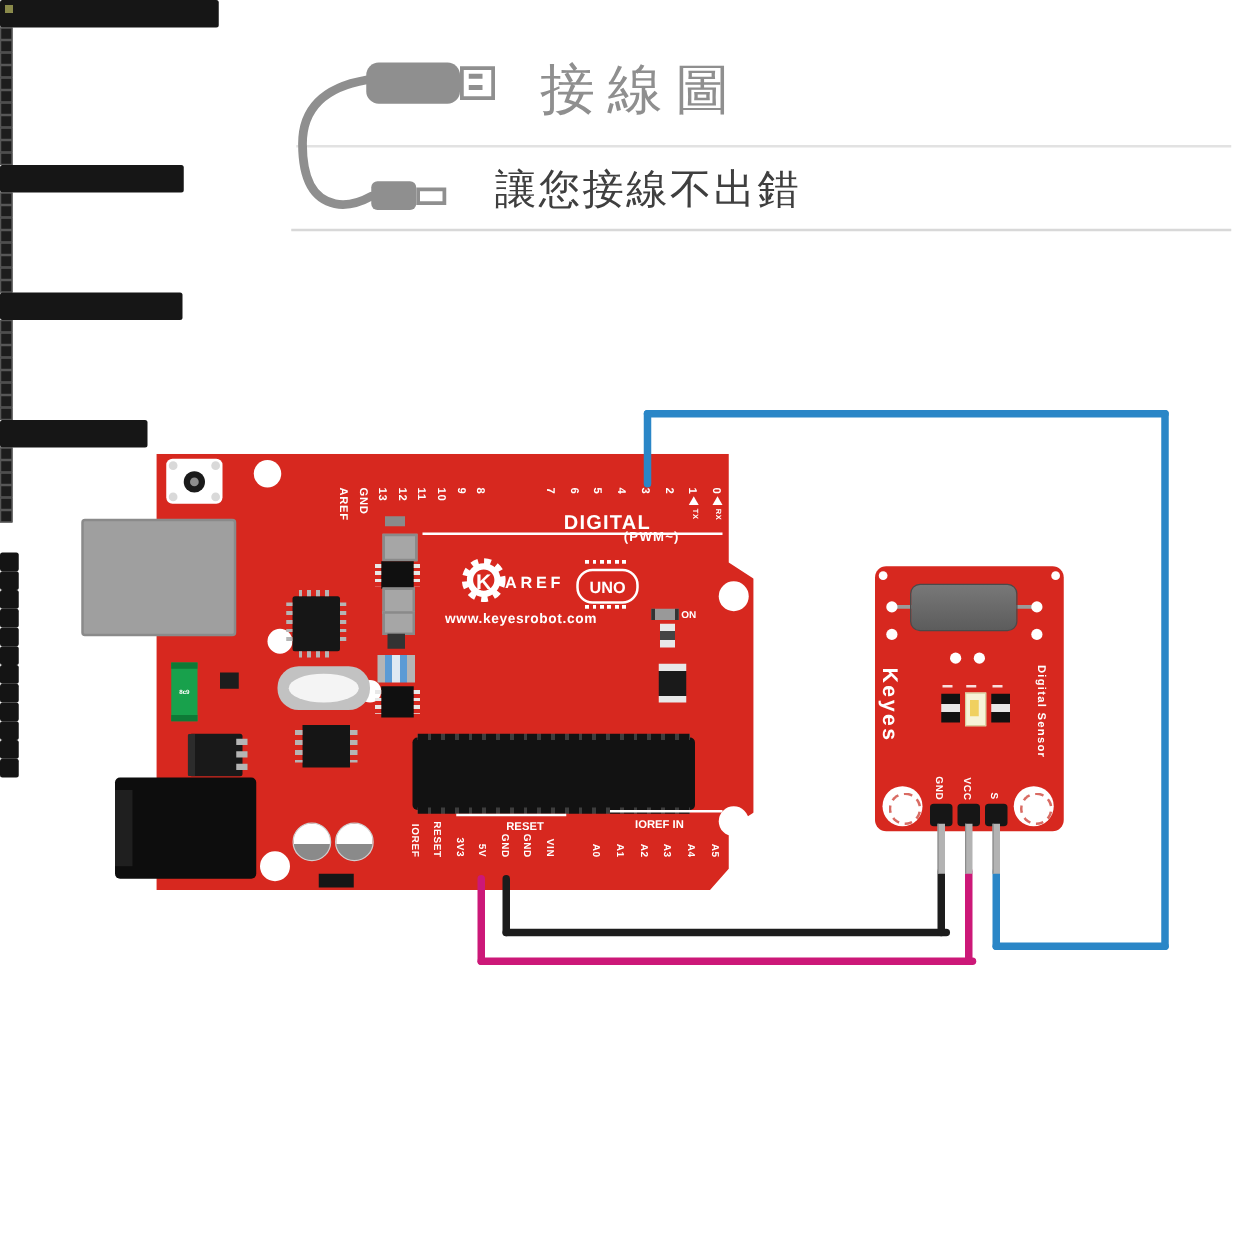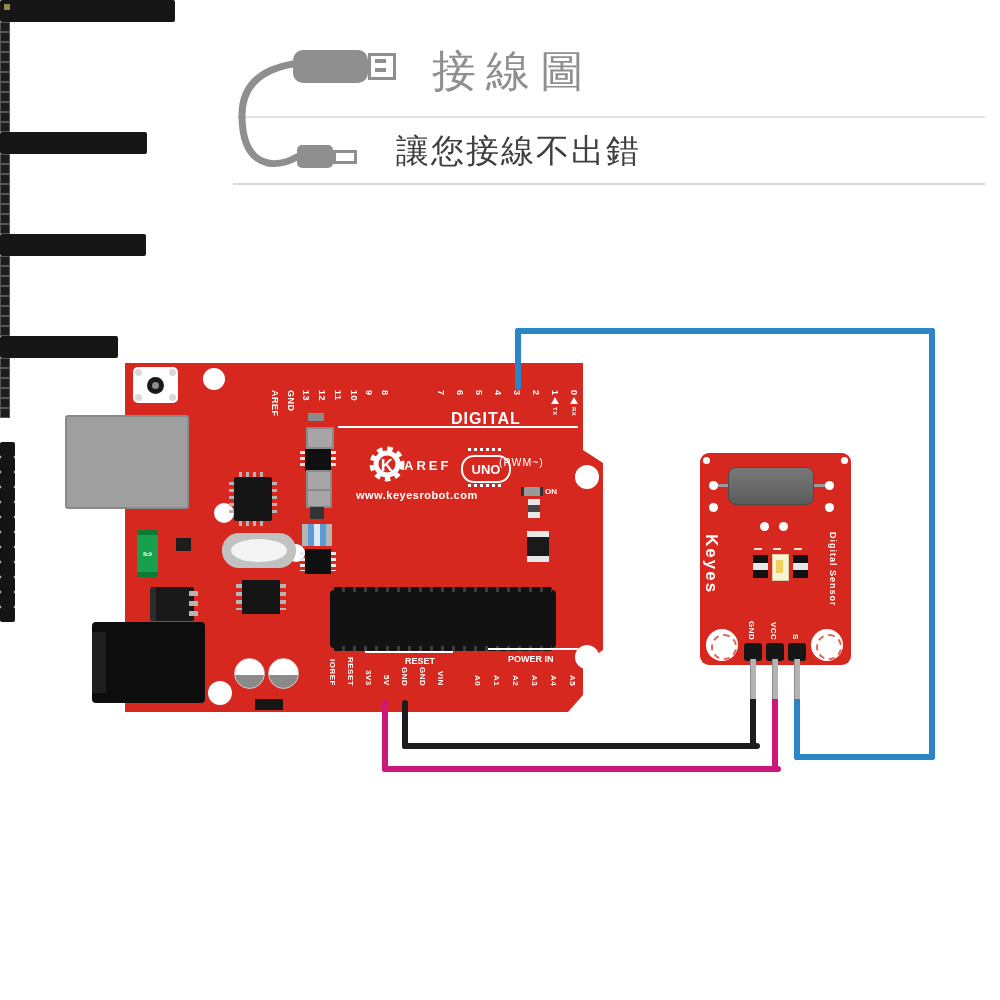--- a/index.html
+++ b/index.html
@@ -102,25 +102,25 @@
   <div class="abs" style="left:300px;top:552px;width:5px;height:19px;background:repeating-linear-gradient(180deg,#e8e8e8 0 3px,transparent 3px 6px);"></div>
   <div class="abs" style="left:331px;top:552px;width:5px;height:19px;background:repeating-linear-gradient(180deg,#e8e8e8 0 3px,transparent 3px 6px);"></div>
 
   <div class="abs" style="left:521px;top:487px;width:16px;height:9px;background:#999;border-left:3px solid #333;border-right:3px solid #333;"></div>
   <div class="abs" style="left:545px;top:487px;font-size:8px;font-weight:bold;color:#fff;">ON</div>
   <div class="abs" style="left:528px;top:499px;width:12px;height:19px;background:linear-gradient(180deg,#e8e8e8 0 30%,#444 30% 70%,#e8e8e8 70%);"></div>
   <div class="abs" style="left:527px;top:531px;width:22px;height:31px;background:linear-gradient(180deg,#e8e8e8 0 18%,#1a1a1a 18% 82%,#e8e8e8 82%);"></div>
 
   <div class="wline" style="left:338px;top:426px;width:240px;"></div>
   <div class="abs" style="left:451px;top:410px;font-size:16px;font-weight:bold;color:#fff;letter-spacing:1px;">DIGITAL</div>
-  <div class="abs" style="left:499px;top:424px;font-size:10.5px;font-weight:normal;color:#fff;letter-spacing:1px;margin-top:32px;">(PWM~)</div>
+  <div class="abs" style="left:499px;top:424px;font-size:10.5px;font-weight:bold;color:#fff;letter-spacing:1px;">(PWM~)</div>
   <div class="wline" style="left:365px;top:651px;width:88px;"></div>
   <div class="abs" style="left:405px;top:656px;font-size:9px;font-weight:bold;color:#fff;">RESET</div>
   <div class="wline" style="left:488px;top:648px;width:90px;"></div>
-  <div class="abs" style="left:508px;top:654px;font-size:9px;font-weight:bold;color:#fff;">POWER IN</div>
+  <div class="abs" style="left:508px;top:654px;font-size:9px;font-weight:bold;color:#fff;">IOREF IN</div>
 
   <svg class="abs" style="left:366px;top:443px;" width="42" height="42" viewBox="0 0 42 42">
     <circle cx="21" cy="21" r="14" fill="none" stroke="#fff" stroke-width="7" stroke-dasharray="5 4.4"></circle>
     <circle cx="21" cy="21" r="11" fill="none" stroke="#fff" stroke-width="5"></circle>
     <text id="gear-k" x="21" y="28" text-anchor="middle" font-size="17" font-weight="bold" fill="#fff" font-family="Liberation Sans, sans-serif">K</text>
   </svg>
   <div class="abs" id="eyes-text" style="left:404px;top:458px;font-size:13px;font-weight:bold;color:#fff;letter-spacing:3px;">AREF</div>
   <div class="abs" style="left:468px;top:448px;width:34px;height:3px;background:repeating-linear-gradient(90deg,#fff 0 3px,transparent 3px 6px);"></div>
   <div class="abs" style="left:461px;top:455px;width:46px;height:24px;border:2px solid #fff;border-radius:13px;
               display:flex;align-items:center;justify-content:center;font-size:13px;font-weight:bold;color:#fff;">UNO</div>

